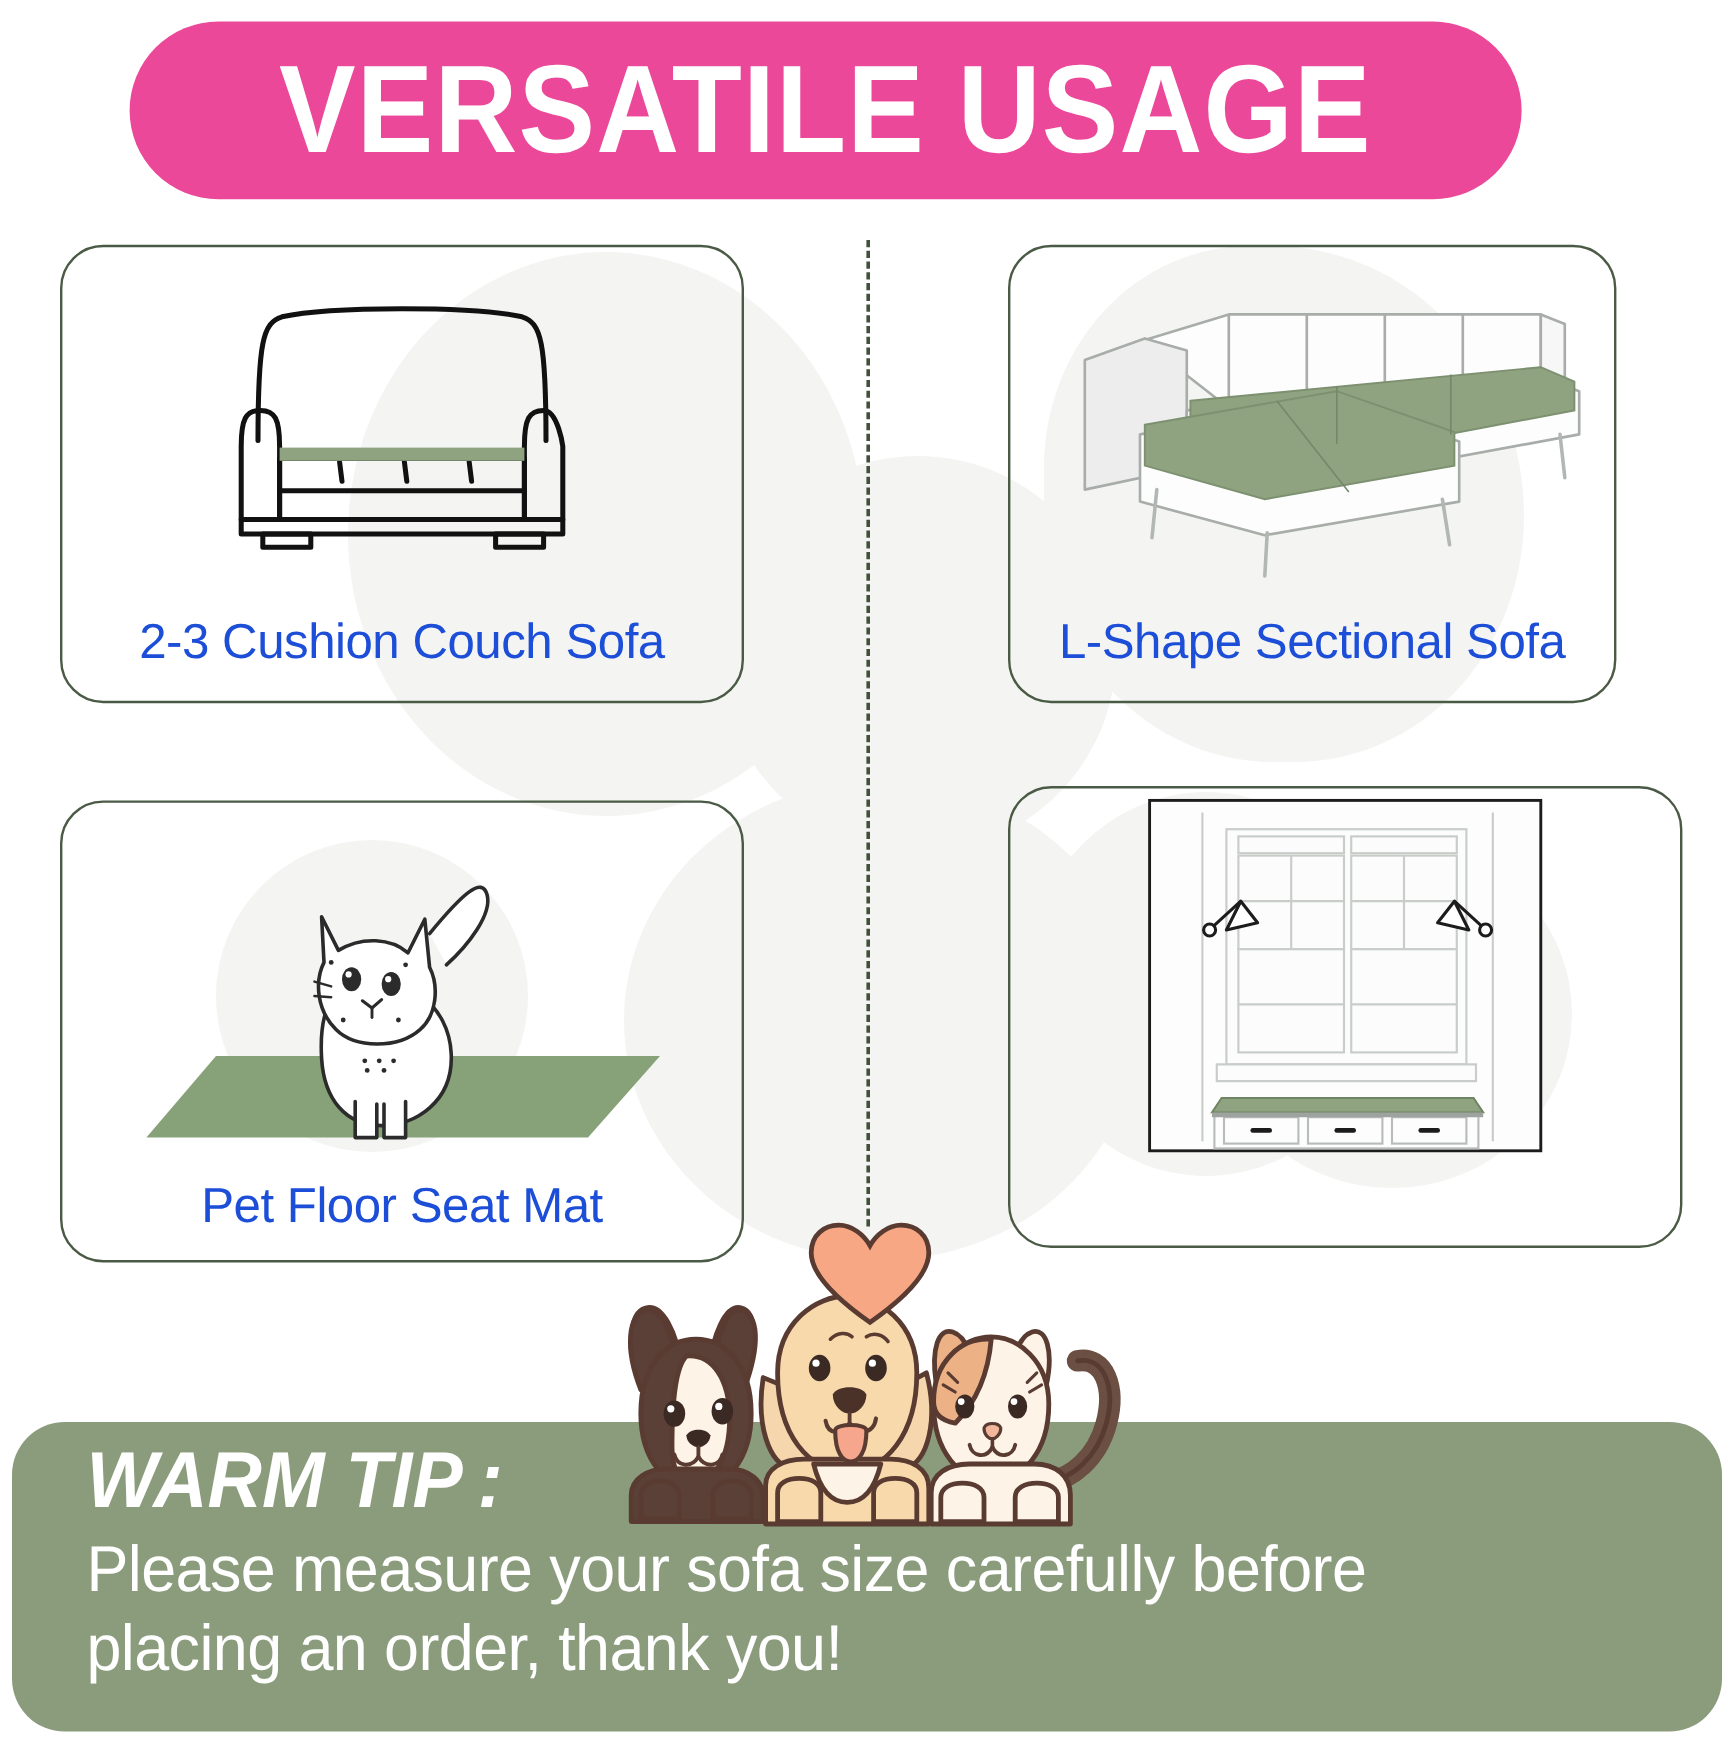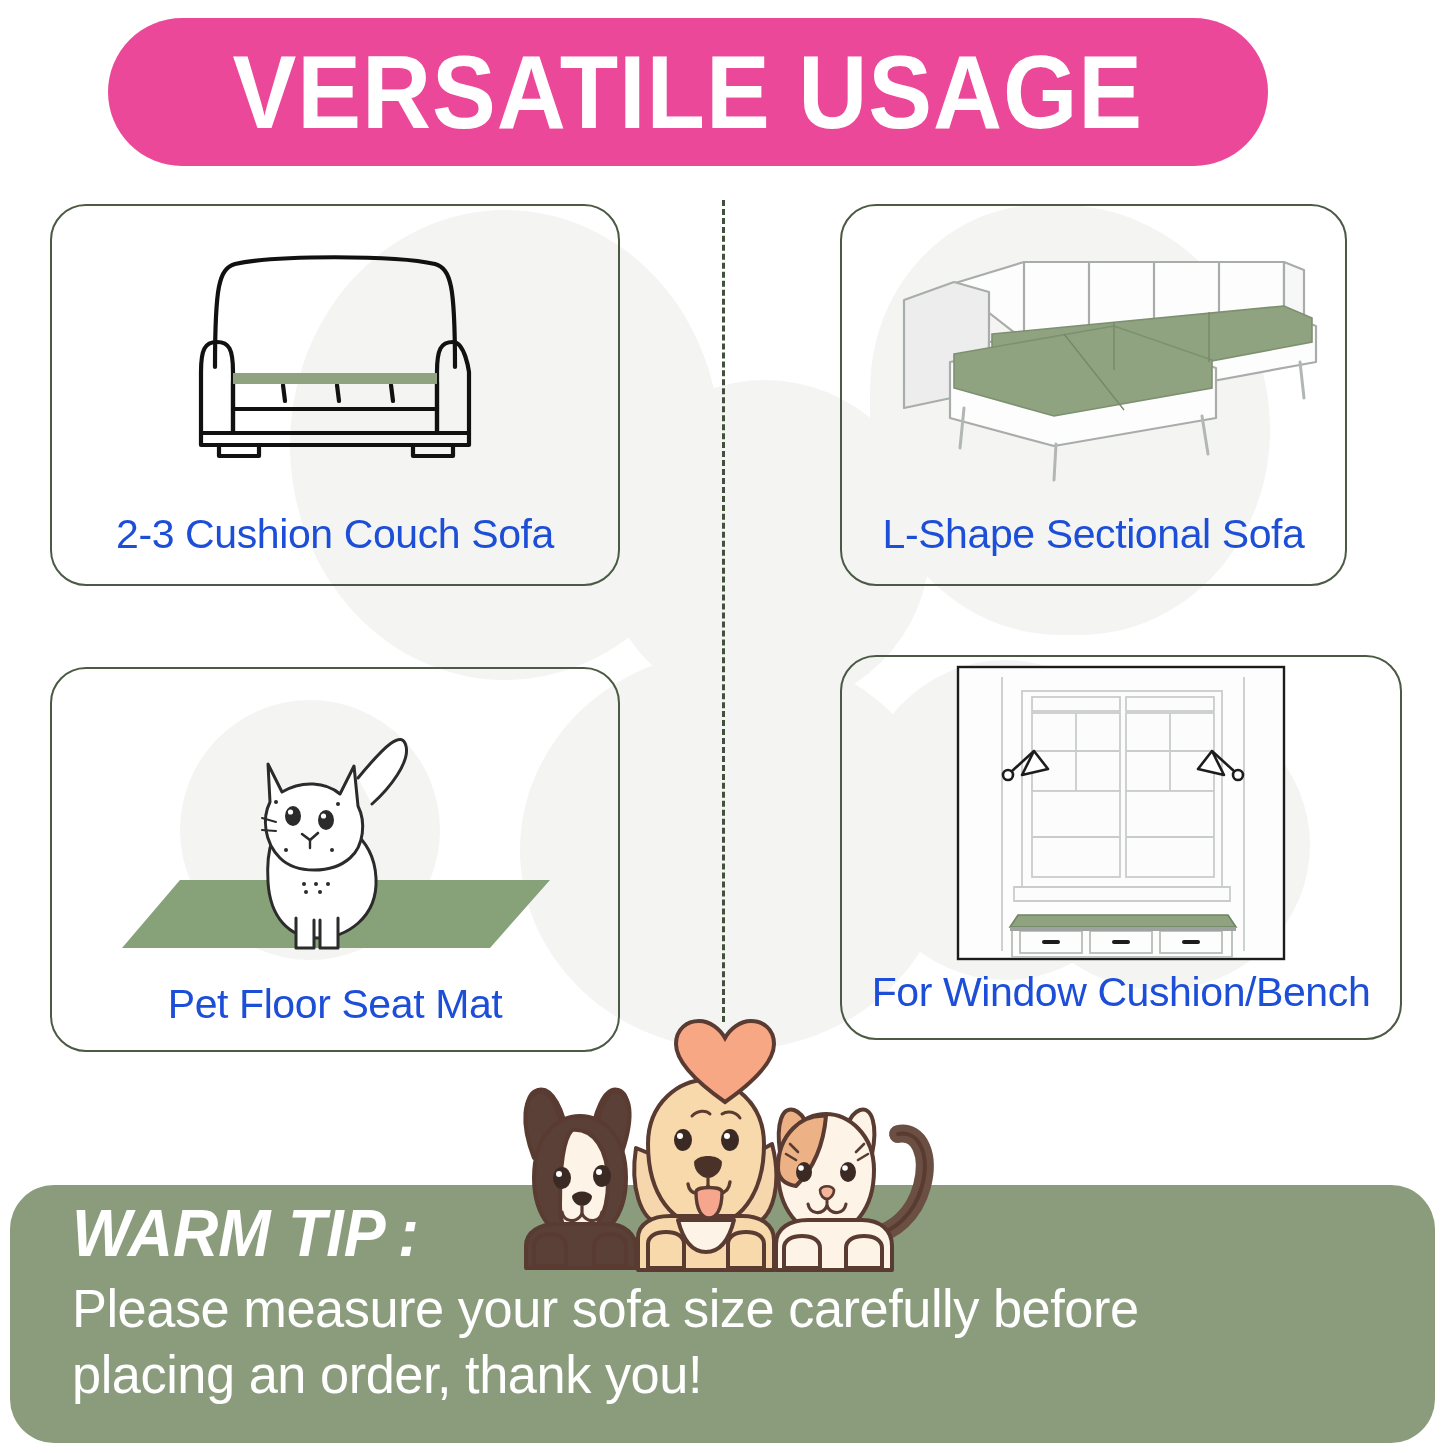--- a/index.html
+++ b/index.html
@@ -297,21 +297,20 @@
         <g fill="#1c1c1c">
           <rect x="86" y="275" width="18" height="4" rx="2"></rect>
           <rect x="156" y="275" width="18" height="4" rx="2"></rect>
           <rect x="226" y="275" width="18" height="4" rx="2"></rect>
         </g>
 
         <polygon points="62,250 272,250 280,262 54,262" fill="#8fa380" stroke="#6f8463" stroke-width="1.6"></polygon>
         <polygon points="54,262 280,262 280,266 54,266" fill="#9ea39f"></polygon>
       </svg>
     </div>
-    <div class="card-label">For Window Cushion/Bench</div>
   </div>
 
   <div class="pets">
     <div class="heart-wrap">
       <svg width="110" height="90" viewBox="0 0 110 90" aria-hidden="true">
         <path d="M55 84 C18 58 6 40 6 26 C6 11 17 3 29 3 C40 3 50 11 55 20 C60 11 70 3 81 3 C93 3 104 11 104 26 C104 40 92 58 55 84 Z" fill="#f7a783" stroke="#5a3b31" stroke-width="4"></path>
       </svg>
     </div>
     <svg width="470" height="270" viewBox="0 0 470 270" aria-hidden="true" style="position:absolute;left:0;top:0;">
 

